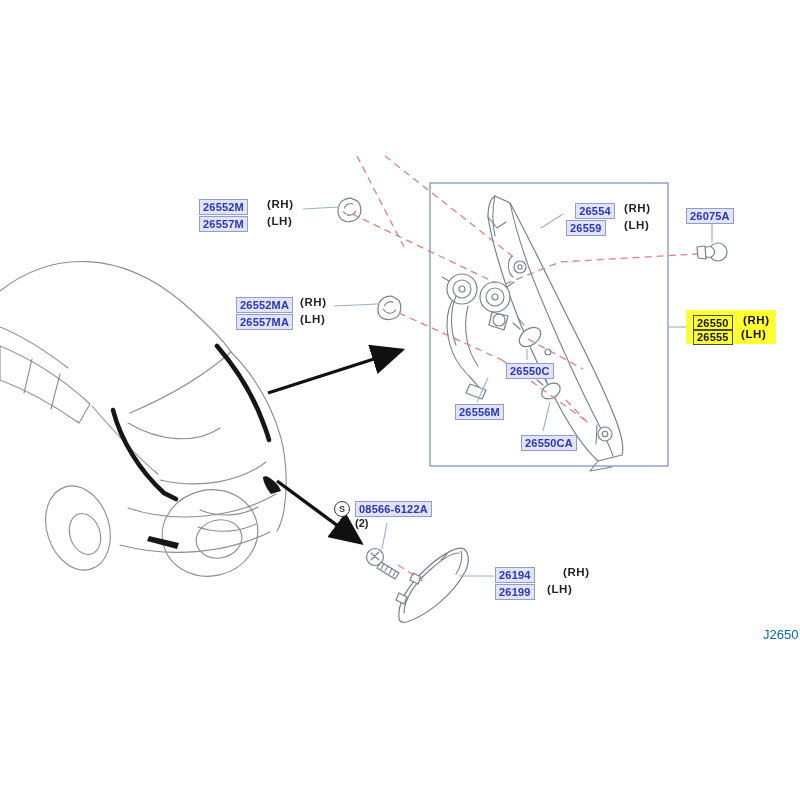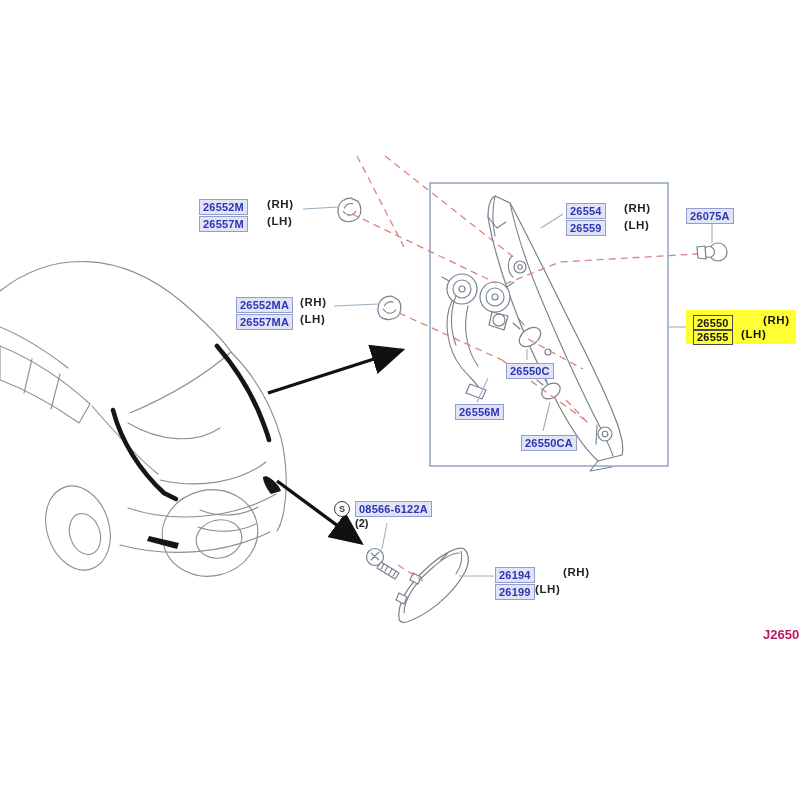--- a/index.html
+++ b/index.html
@@ -28,21 +28,21 @@
   .side{font-weight:700;font-size:11.5px;line-height:14px;color:#222;letter-spacing:.6px;}
   .hl{background:#ffff33;padding:3px 6px 3px 7px;}
   .hl .prow{height:14px;}
   .hl .pbox{background:transparent;border:1px solid #4a4a4a;color:#14142a;}
   .hl .side{color:#111;}
   .scircle{display:inline-flex;width:14px;height:14px;border:1.3px solid #3a3a3a;border-radius:50%;
            align-items:center;justify-content:center;font-weight:700;font-size:9px;color:#3a3a3a;
            margin-right:5px;margin-top:0px;background:#fff;}
   .qty{font-weight:700;font-size:11px;color:#222;}
   .wmark{position:absolute;left:763px;top:627px;width:37px;overflow:hidden;white-space:nowrap;
-         font-weight:700;font-size:13px;color:#be185d;}
+         font-weight:400;font-size:13px;color:#0369a1;}
 </style>
 </head>
 <body>
 
 <div class="stage">
 
   <svg width="800" height="800" viewBox="0 0 800 800">
     <defs>
       <marker id="ah" markerWidth="11" markerHeight="9" refX="9" refY="4.5" orient="auto">
         <path d="M0,0 L10,4.5 L0,9 Z" fill="#111"></path>
@@ -203,36 +203,36 @@
       <span class="side">(RH)</span>
     </div>
     <div class="prow">
       <span class="pcol" style="width:64px;"><span class="pbox">26557MA</span></span>
       <span class="side">(LH)</span>
     </div>
   </div>
 
   <div class="plabel" style="left:566px;top:201px;">
     <div class="prow">
-      <span class="pcol" style="width:58px;"><span class="pbox">26554</span></span>
+      <span class="pcol" style="width:58px;text-align:center;"><span class="pbox">26554</span></span>
       <span class="side">(RH)</span>
     </div>
     <div class="prow">
       <span class="pcol" style="width:58px;"><span class="pbox">26559</span></span>
       <span class="side">(LH)</span>
     </div>
   </div>
 
   <div class="plabel" style="left:686px;top:206px;">
     <span class="pbox">26075A</span>
   </div>
 
   <div class="plabel hl" style="left:686px;top:310px;">
     <div class="prow">
-      <span class="pcol" style="width:70px;"><span class="pbox">26550</span></span>
+      <span class="pcol" style="width:50px;"><span class="pbox">26550</span></span>
       <span class="side">(RH)</span>
     </div>
     <div class="prow">
       <span class="pcol" style="width:48px;"><span class="pbox">26555</span></span>
       <span class="side">(LH)</span>
     </div>
   </div>
 
   <div class="plabel" style="left:506px;top:361px;">
     <span class="pbox">26550C</span>
@@ -255,20 +255,20 @@
       <span class="qty" style="margin-left:21px;">(2)</span>
     </div>
   </div>
 
   <div class="plabel" style="left:495px;top:565px;">
     <div class="prow">
       <span class="pcol" style="width:68px;"><span class="pbox">26194</span></span>
       <span class="side">(RH)</span>
     </div>
     <div class="prow">
-      <span class="pcol" style="width:40px;"><span class="pbox">26199</span></span>
+      <span class="pcol" style="width:52px;"><span class="pbox">26199</span></span>
       <span class="side">(LH)</span>
     </div>
   </div>
 
   <div class="wmark">J2650</div>
 
 </div>
 
 </body></html>

